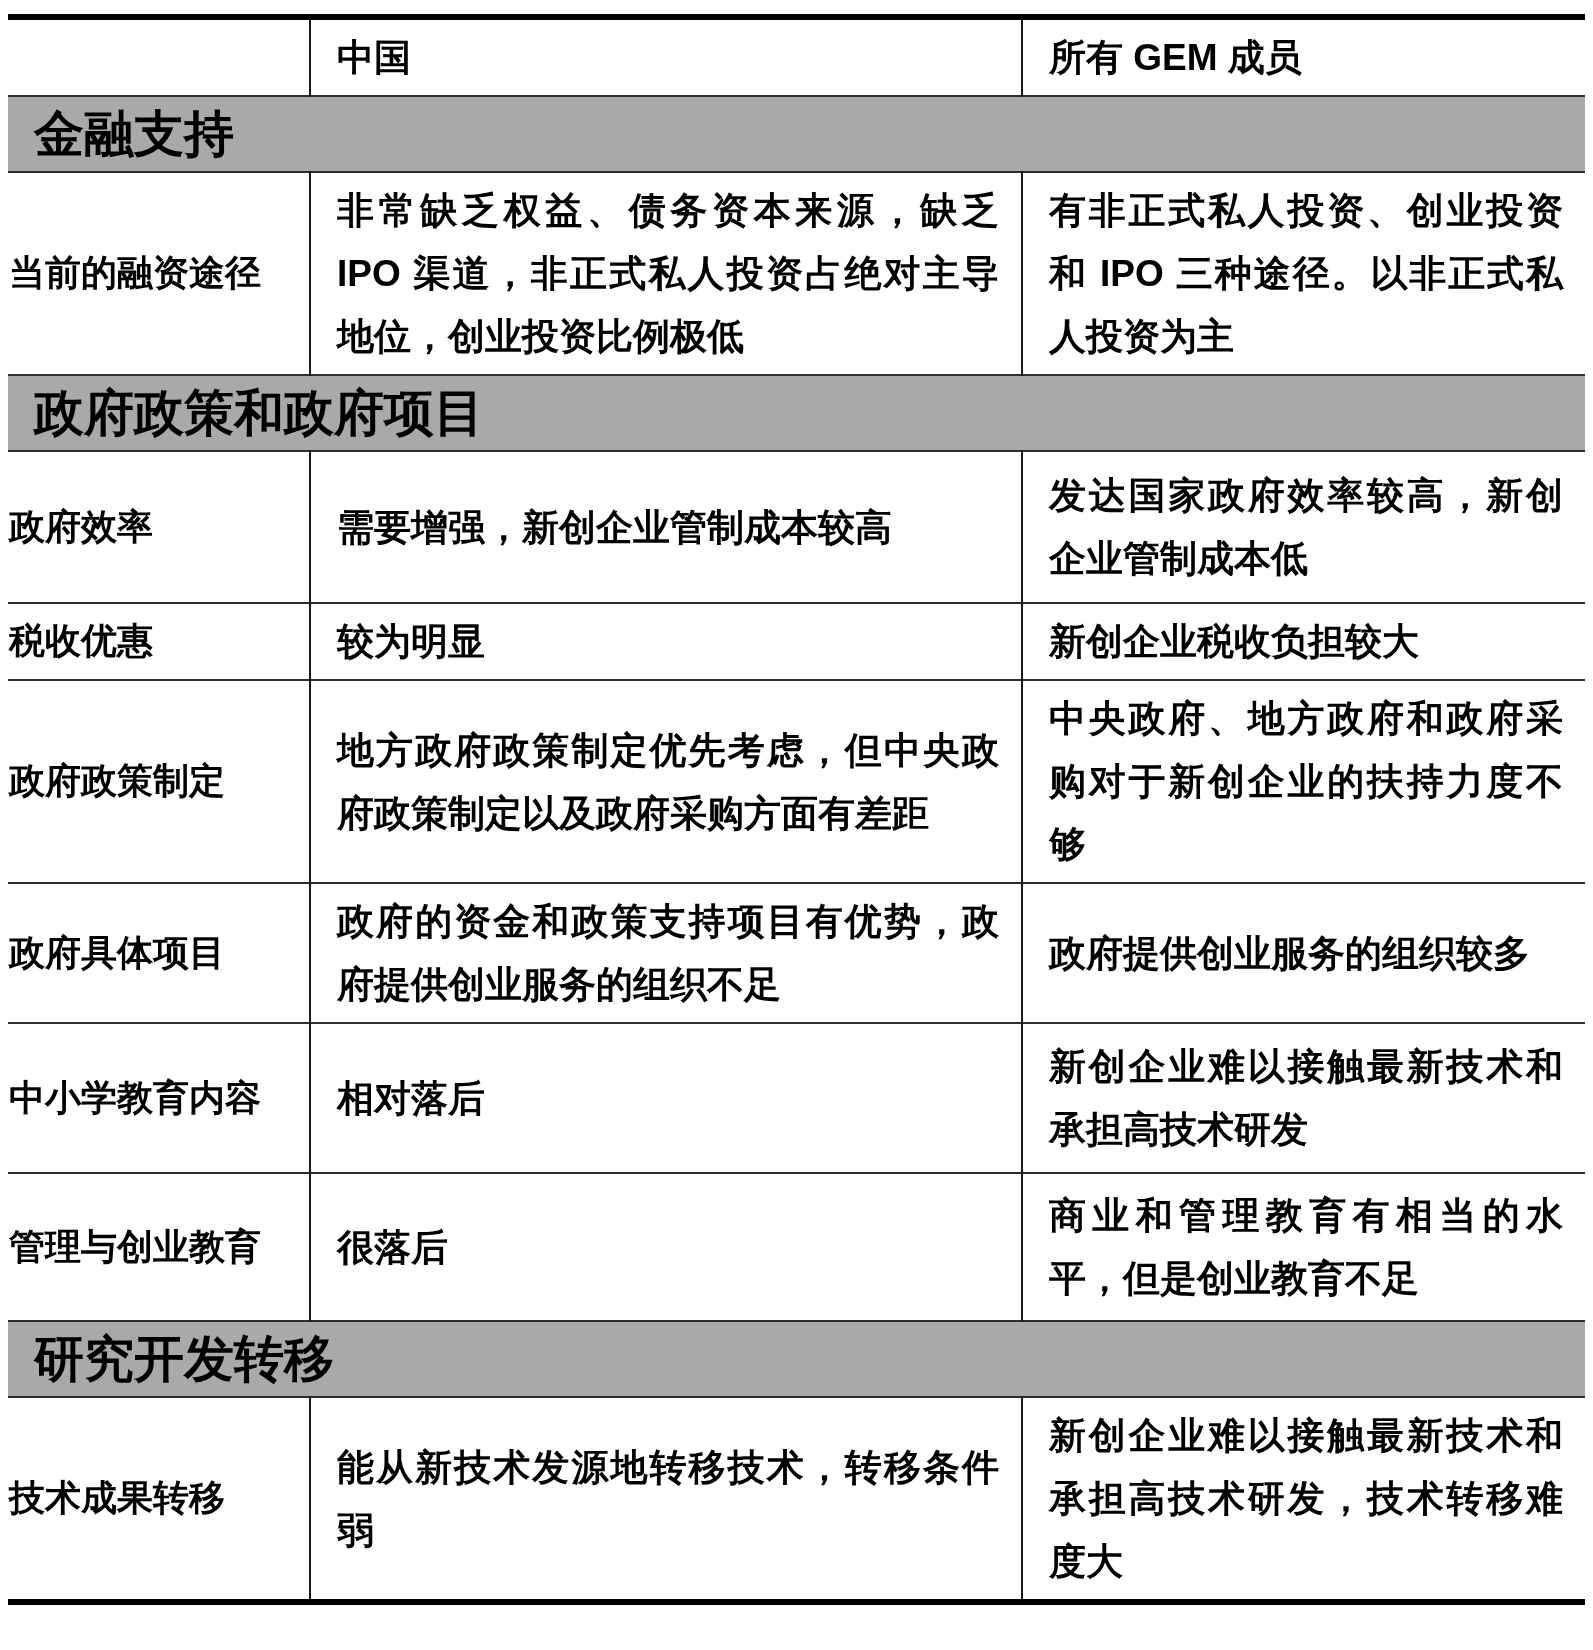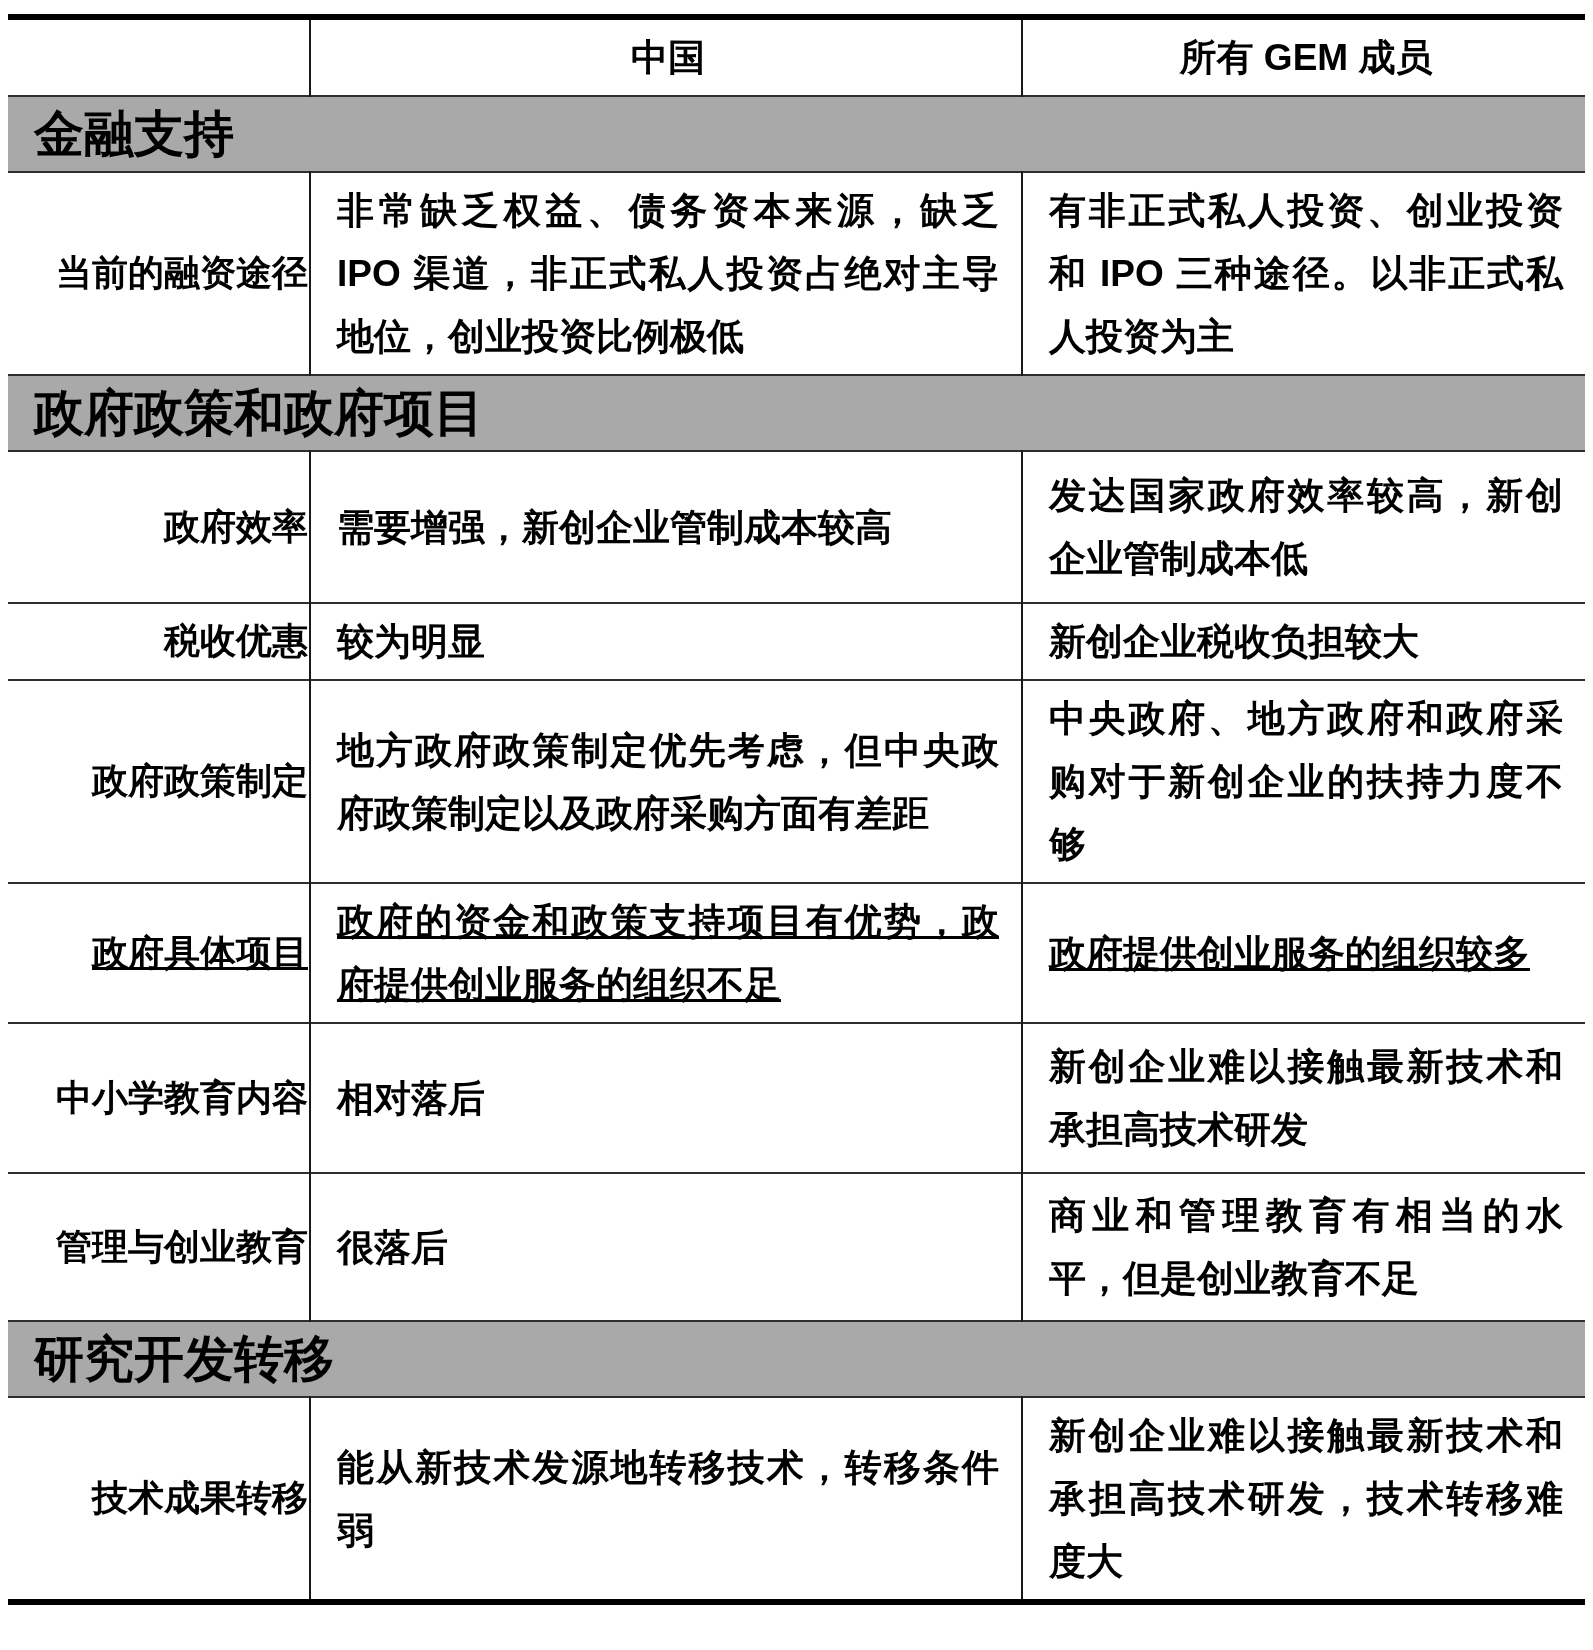--- a/index.html
+++ b/index.html
@@ -31,47 +31,47 @@
   col.c2 { width: 712px; }
   col.c3 { width: 563px; }
 
   tr { border-top: 2px solid #2e2e2e; }
   tr.first { border-top: none; }
 
   td { vertical-align: middle; }
 
   
   tr.head { height: 70px; }
-  tr.head td { text-align: center; }
+  tr.head td { text-align: left; }
 
   
   tr.band { height: 76px; background: #a9a9a9; }
   tr.band td {
     text-align: left;
     padding-left: 26px;
     font-size: 50px;
   }
 
   
   td.lbl {
-    text-align: right;
+    text-align: left;
     font-size: 36px;
   }
   td.cell {
     border-left: 2px solid #1a1a1a;
     padding: 6px 22px 6px 26px;
     text-align: justify;
     text-justify: inter-character;
     line-height: 63px;
   }
   tr.r-finance { height: 188px; }
   tr.r-eff     { height: 152px; }
   tr.r-tax     { height: 75px;  }
   tr.r-policy  { height: 186px; }
-  tr.r-prog    { height: 106px; text-decoration: underline; }
+  tr.r-prog    { height: 106px; }
   tr.r-school  { height: 150px; }
   tr.r-mgmt    { height: 148px; }
   tr.r-tech    { height: 190px; }
 </style>
 </head>
 <body>
 
 <div class="page">
   <table class="cmp">
     <colgroup>

